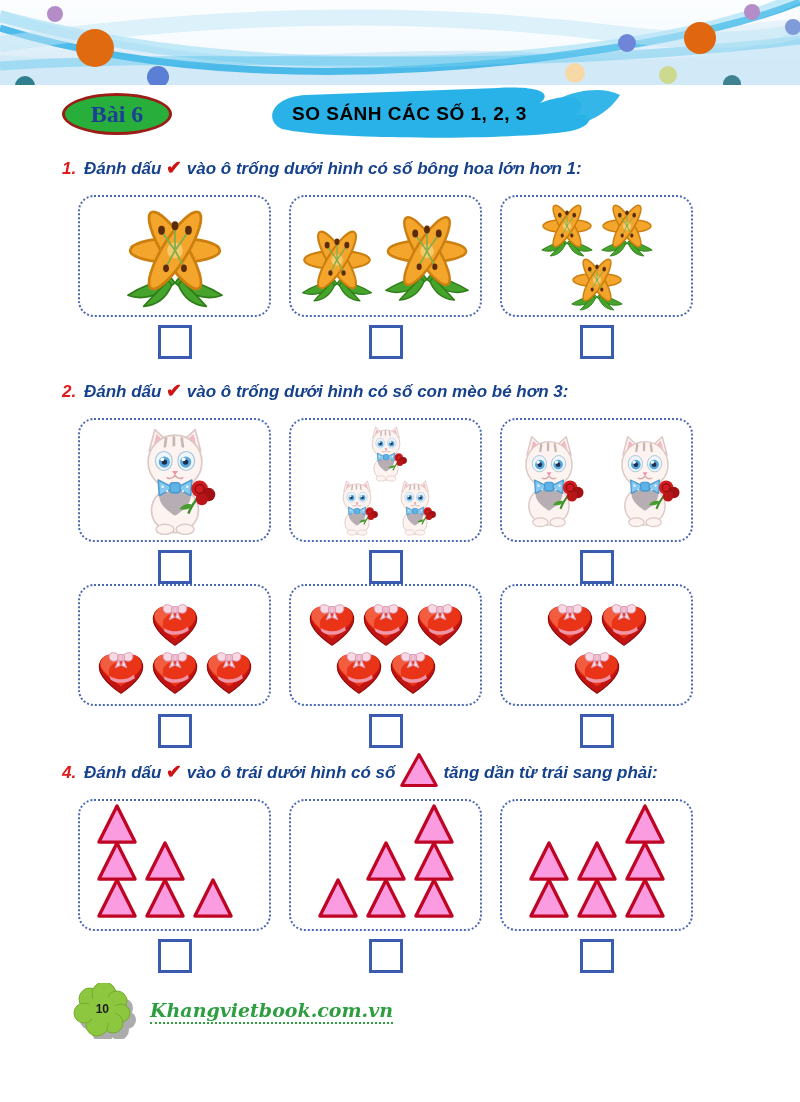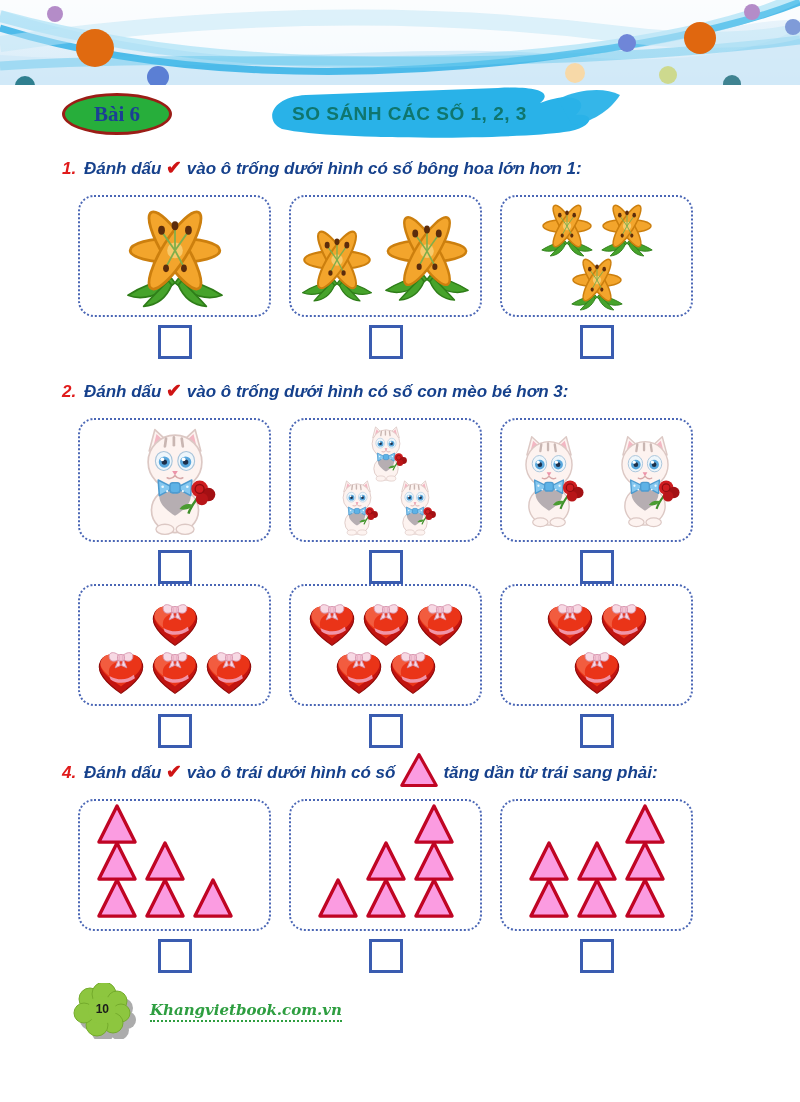--- a/index.html
+++ b/index.html
@@ -7,23 +7,23 @@
         font-family:"Liberation Sans",sans-serif;}
 
   
   .banner-wrap{position:relative;width:800px;height:85px;}
   .banner-wrap svg{display:block;}
 
   
   .header-row{position:relative;margin:6px 0 0 62px;height:46px;}
   .badge{position:absolute;left:0;top:2px;width:104px;height:36px;background:#27ae3b;
          border:3px solid #9b1d16;border-radius:50%;display:flex;align-items:center;justify-content:center;}
-  .badge span{font-family:"Liberation Serif",serif;font-weight:700;font-size:21px;color:#1b3f94;}
+  .badge span{font-family:"Liberation Serif",serif;font-weight:700;font-size:24px;color:#1b3f94;}
   .title-bubble{position:absolute;left:196px;top:-6px;width:368px;height:58px;}
-  .title-bubble .title-text{position:absolute;left:34px;top:18px;color:#0f766e;font-weight:700;
+  .title-bubble .title-text{position:absolute;left:34px;top:18px;color:#000000;font-weight:700;
         font-size:19px;letter-spacing:0.5px;white-space:nowrap;}
 
   
   .q-text{color:#16418c;font-style:italic;font-weight:600;font-size:17px;line-height:32px;
           margin:15px 56px 10px 62px;}
   .q-text.justify{text-align:justify;}
   .q-num{color:#e01b1b;font-weight:700;margin-right:3px;}
   .q-check{color:#cf1414;font-style:normal;font-weight:700;font-size:19px;}
   .inline-tri{vertical-align:-10px;margin:0 4px;}
 
@@ -39,21 +39,21 @@
   .item-gift .row svg{margin:0 -2px;}
   .item-triangle .col svg{margin-top:-5px;}
   .item-triangle .col svg:first-child{margin-top:0;}
   .checkbox{width:28px;height:28px;border:3px solid #3a5cb0;background:#fff;margin-top:8px;}
 
   
   .footer{display:flex;align-items:center;margin:10px 0 0 72px;gap:12px;}
   .cloud{position:relative;width:66px;height:56px;}
   .pagenum{position:absolute;left:46%;top:47%;transform:translate(-50%,-50%);
            font-size:12px;font-weight:700;color:#1b1b1b;}
-  .website{font-family:"DejaVu Serif",serif;font-style:italic;font-weight:700;font-size:15px;
+  .website{font-family:"DejaVu Serif",serif;font-style:italic;font-weight:700;font-size:19px;
            color:#2e9e40;text-decoration:none;border-bottom:2px dotted #2e9e40;padding-bottom:1px;}
 </style>
 </head>
 <body>
 
 <div class="page">
 
   <div class="banner-wrap">
     <svg width="800" height="85" viewBox="0 0 800 85">
       <defs>

